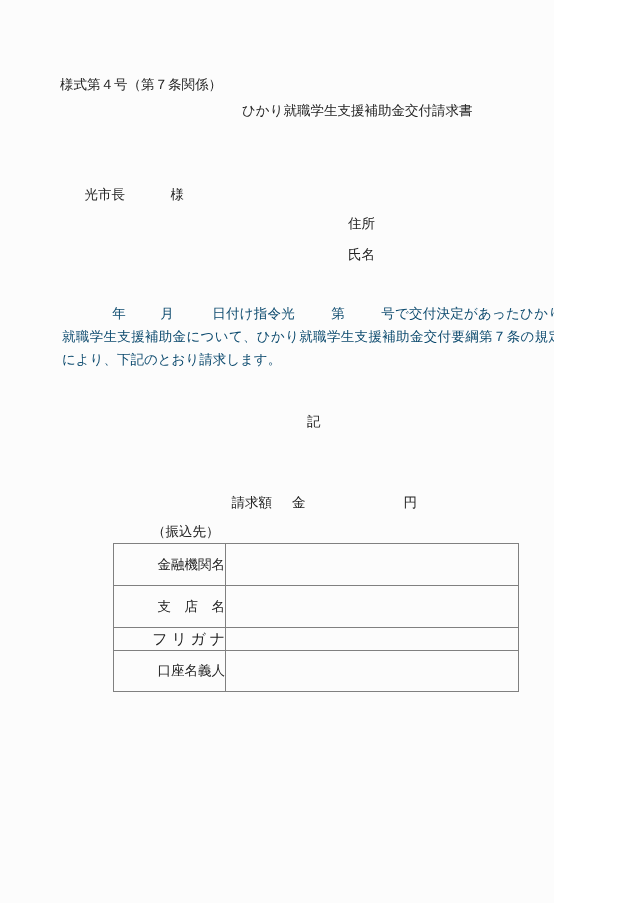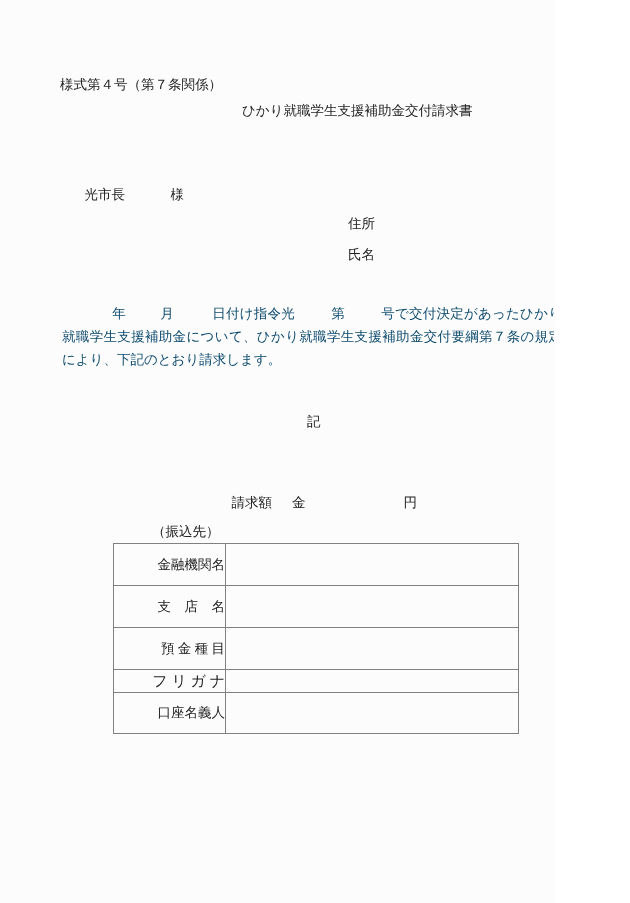--- a/index.html
+++ b/index.html
@@ -130,24 +130,20 @@
   <table id="bank-table">
     <tbody>
       <tr class="tall">
         <td class="label">金融機関名</td>
         <td class="value"></td>
       </tr>
       <tr class="tall">
         <td class="label">支　店　名</td>
         <td class="value"></td>
       </tr>
-      <tr class="tall">
-        <td class="label">預 金 種 目</td>
-        <td class="value"></td>
-      </tr>
       <tr class="furigana">
         <td class="label">フ リ ガ ナ</td>
         <td class="value"></td>
       </tr>
       <tr class="holder">
         <td class="label">口座名義人</td>
         <td class="value"></td>
       </tr>
     </tbody>
   </table>

